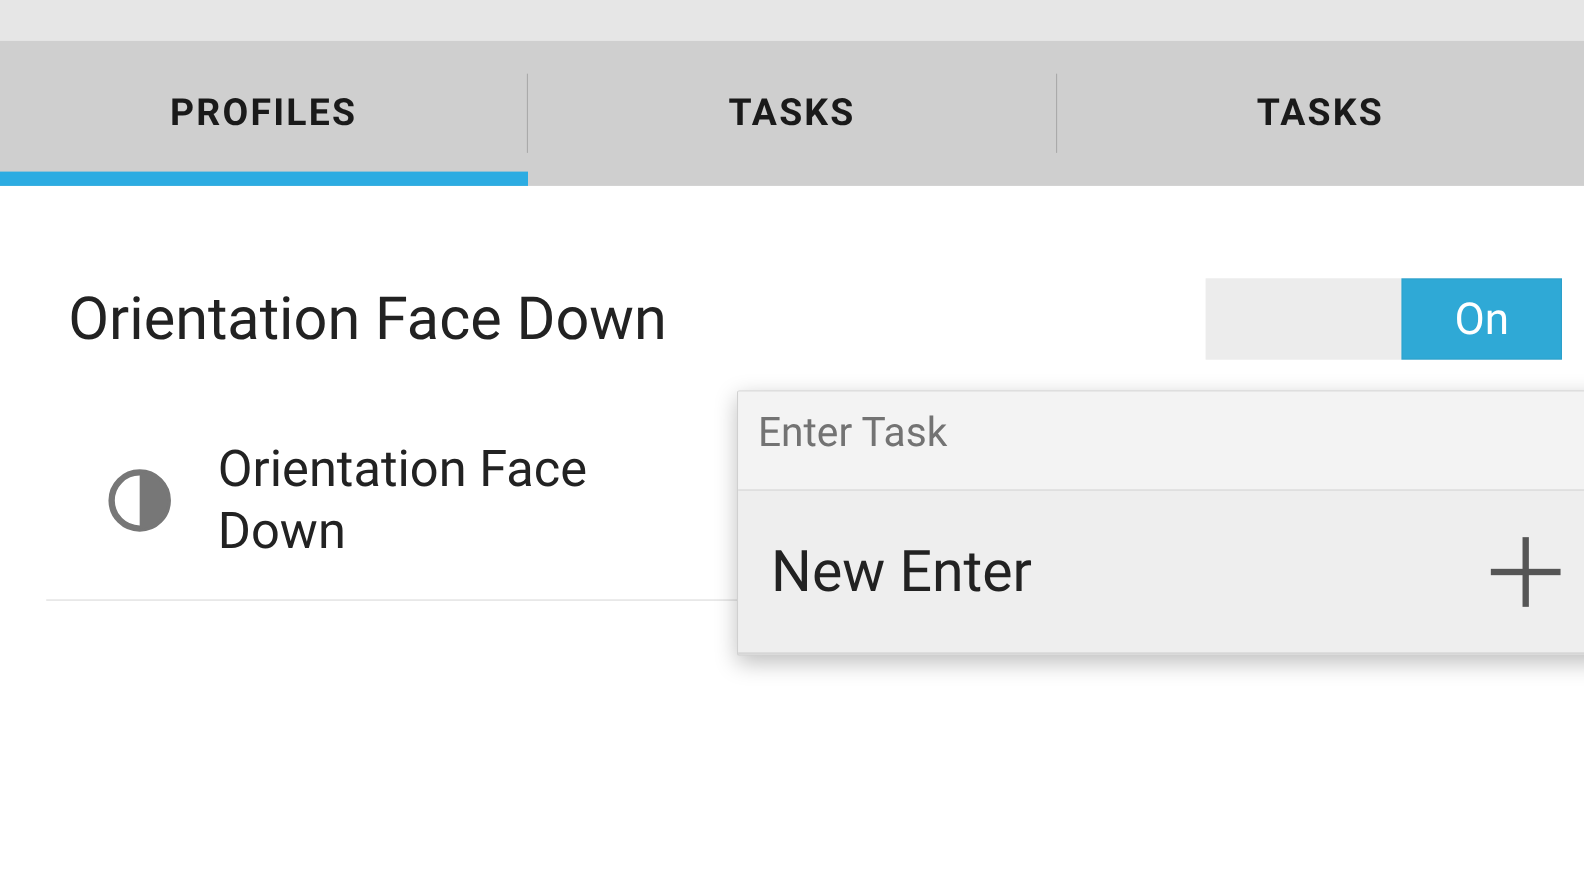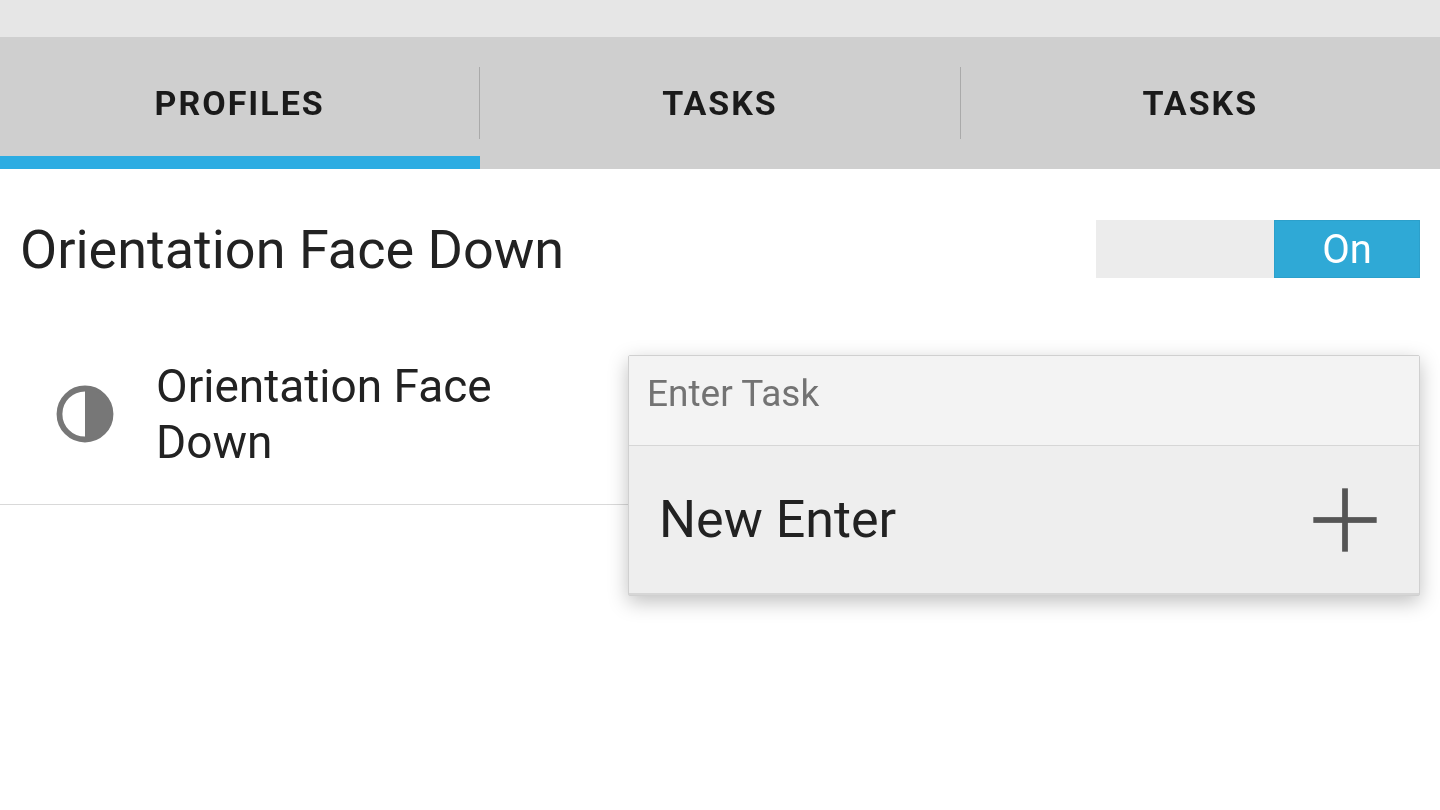--- a/index.html
+++ b/index.html
@@ -47,39 +47,40 @@
     position: absolute;
     bottom: 0;
     left: 0;
     width: 33.3333%;
     height: 13px;
     background: #2cace2;
   }
 
   .content {
     position: relative;
-    padding-top: 39px;
+    padding-top: 80px;
+    margin-left: 42px;
   }
 
   .profile-header {
     display: flex;
     align-items: center;
     justify-content: space-between;
     padding: 0 20px;
     height: 82px;
   }
   .profile-title {
     font-size: 54px;
     font-weight: 400;
     color: #222;
   }
   .toggle-container {
     display: flex;
     align-items: stretch;
-    height: 58px;
+    height: 74px;
     width: 324px;
     cursor: pointer;
   }
   .toggle-off {
     flex: 1;
     background: #ececec;
   }
   .toggle-on {
     width: 146px;
     background: #2fa9d6;

